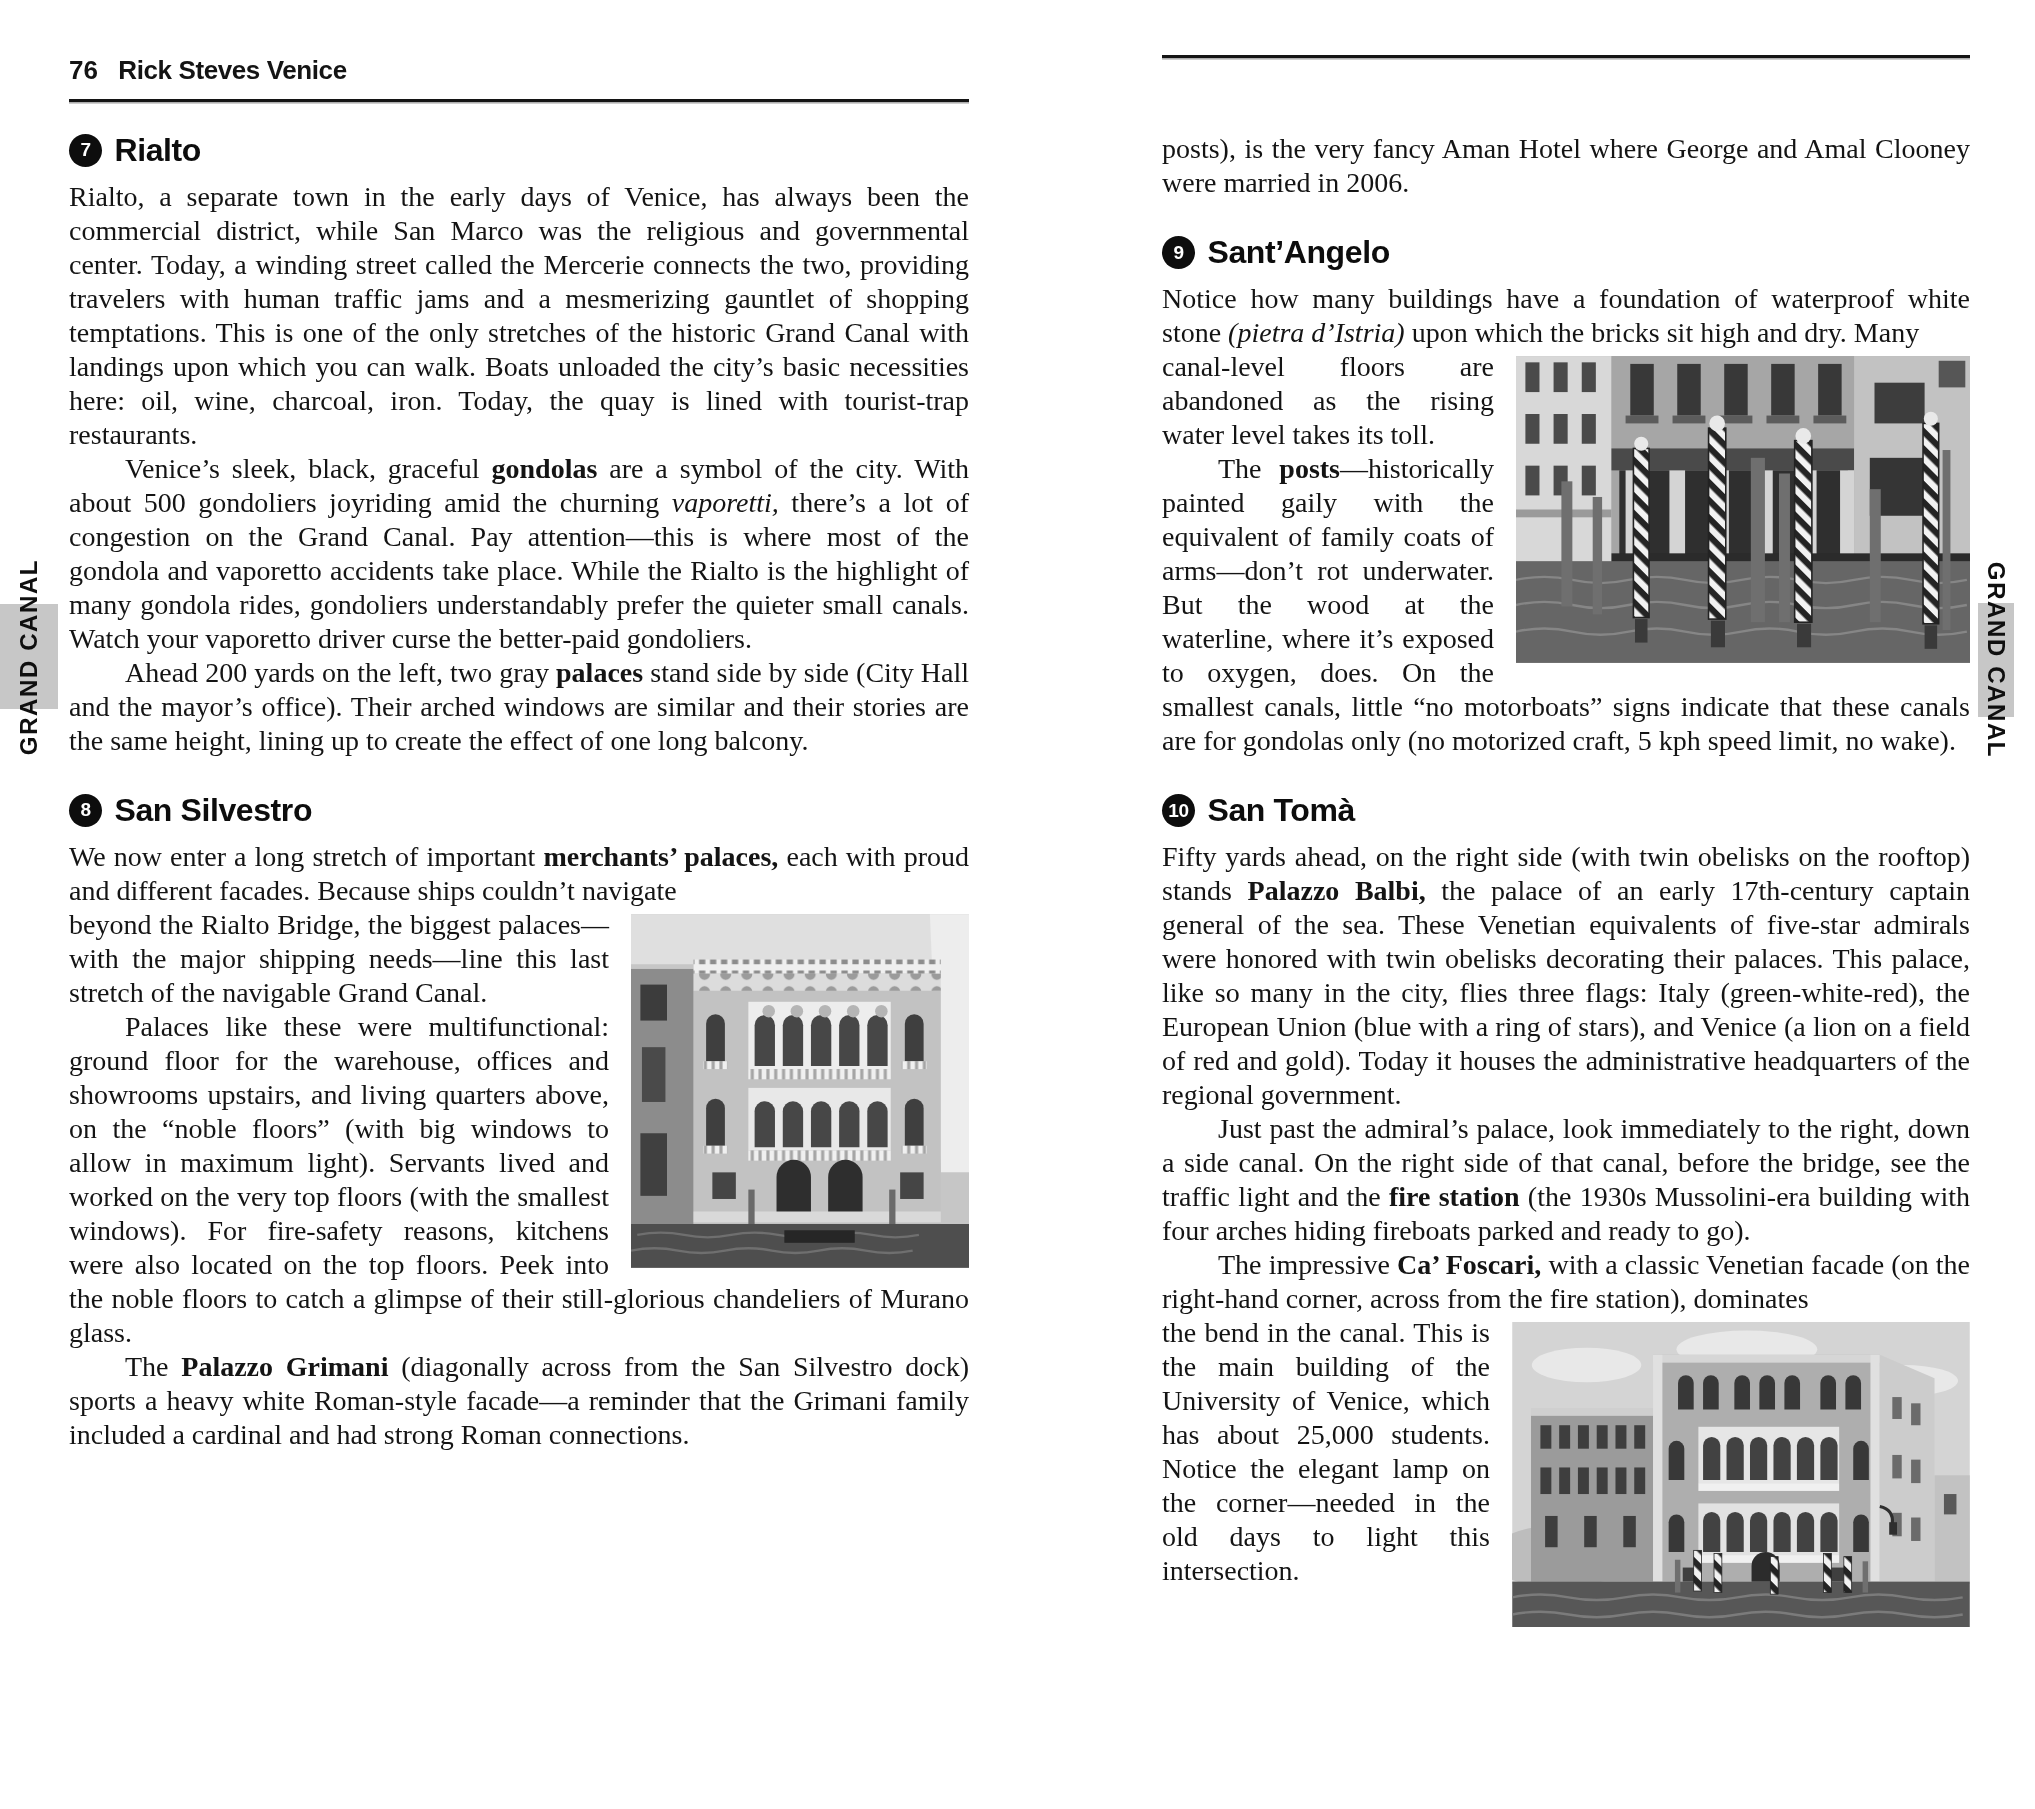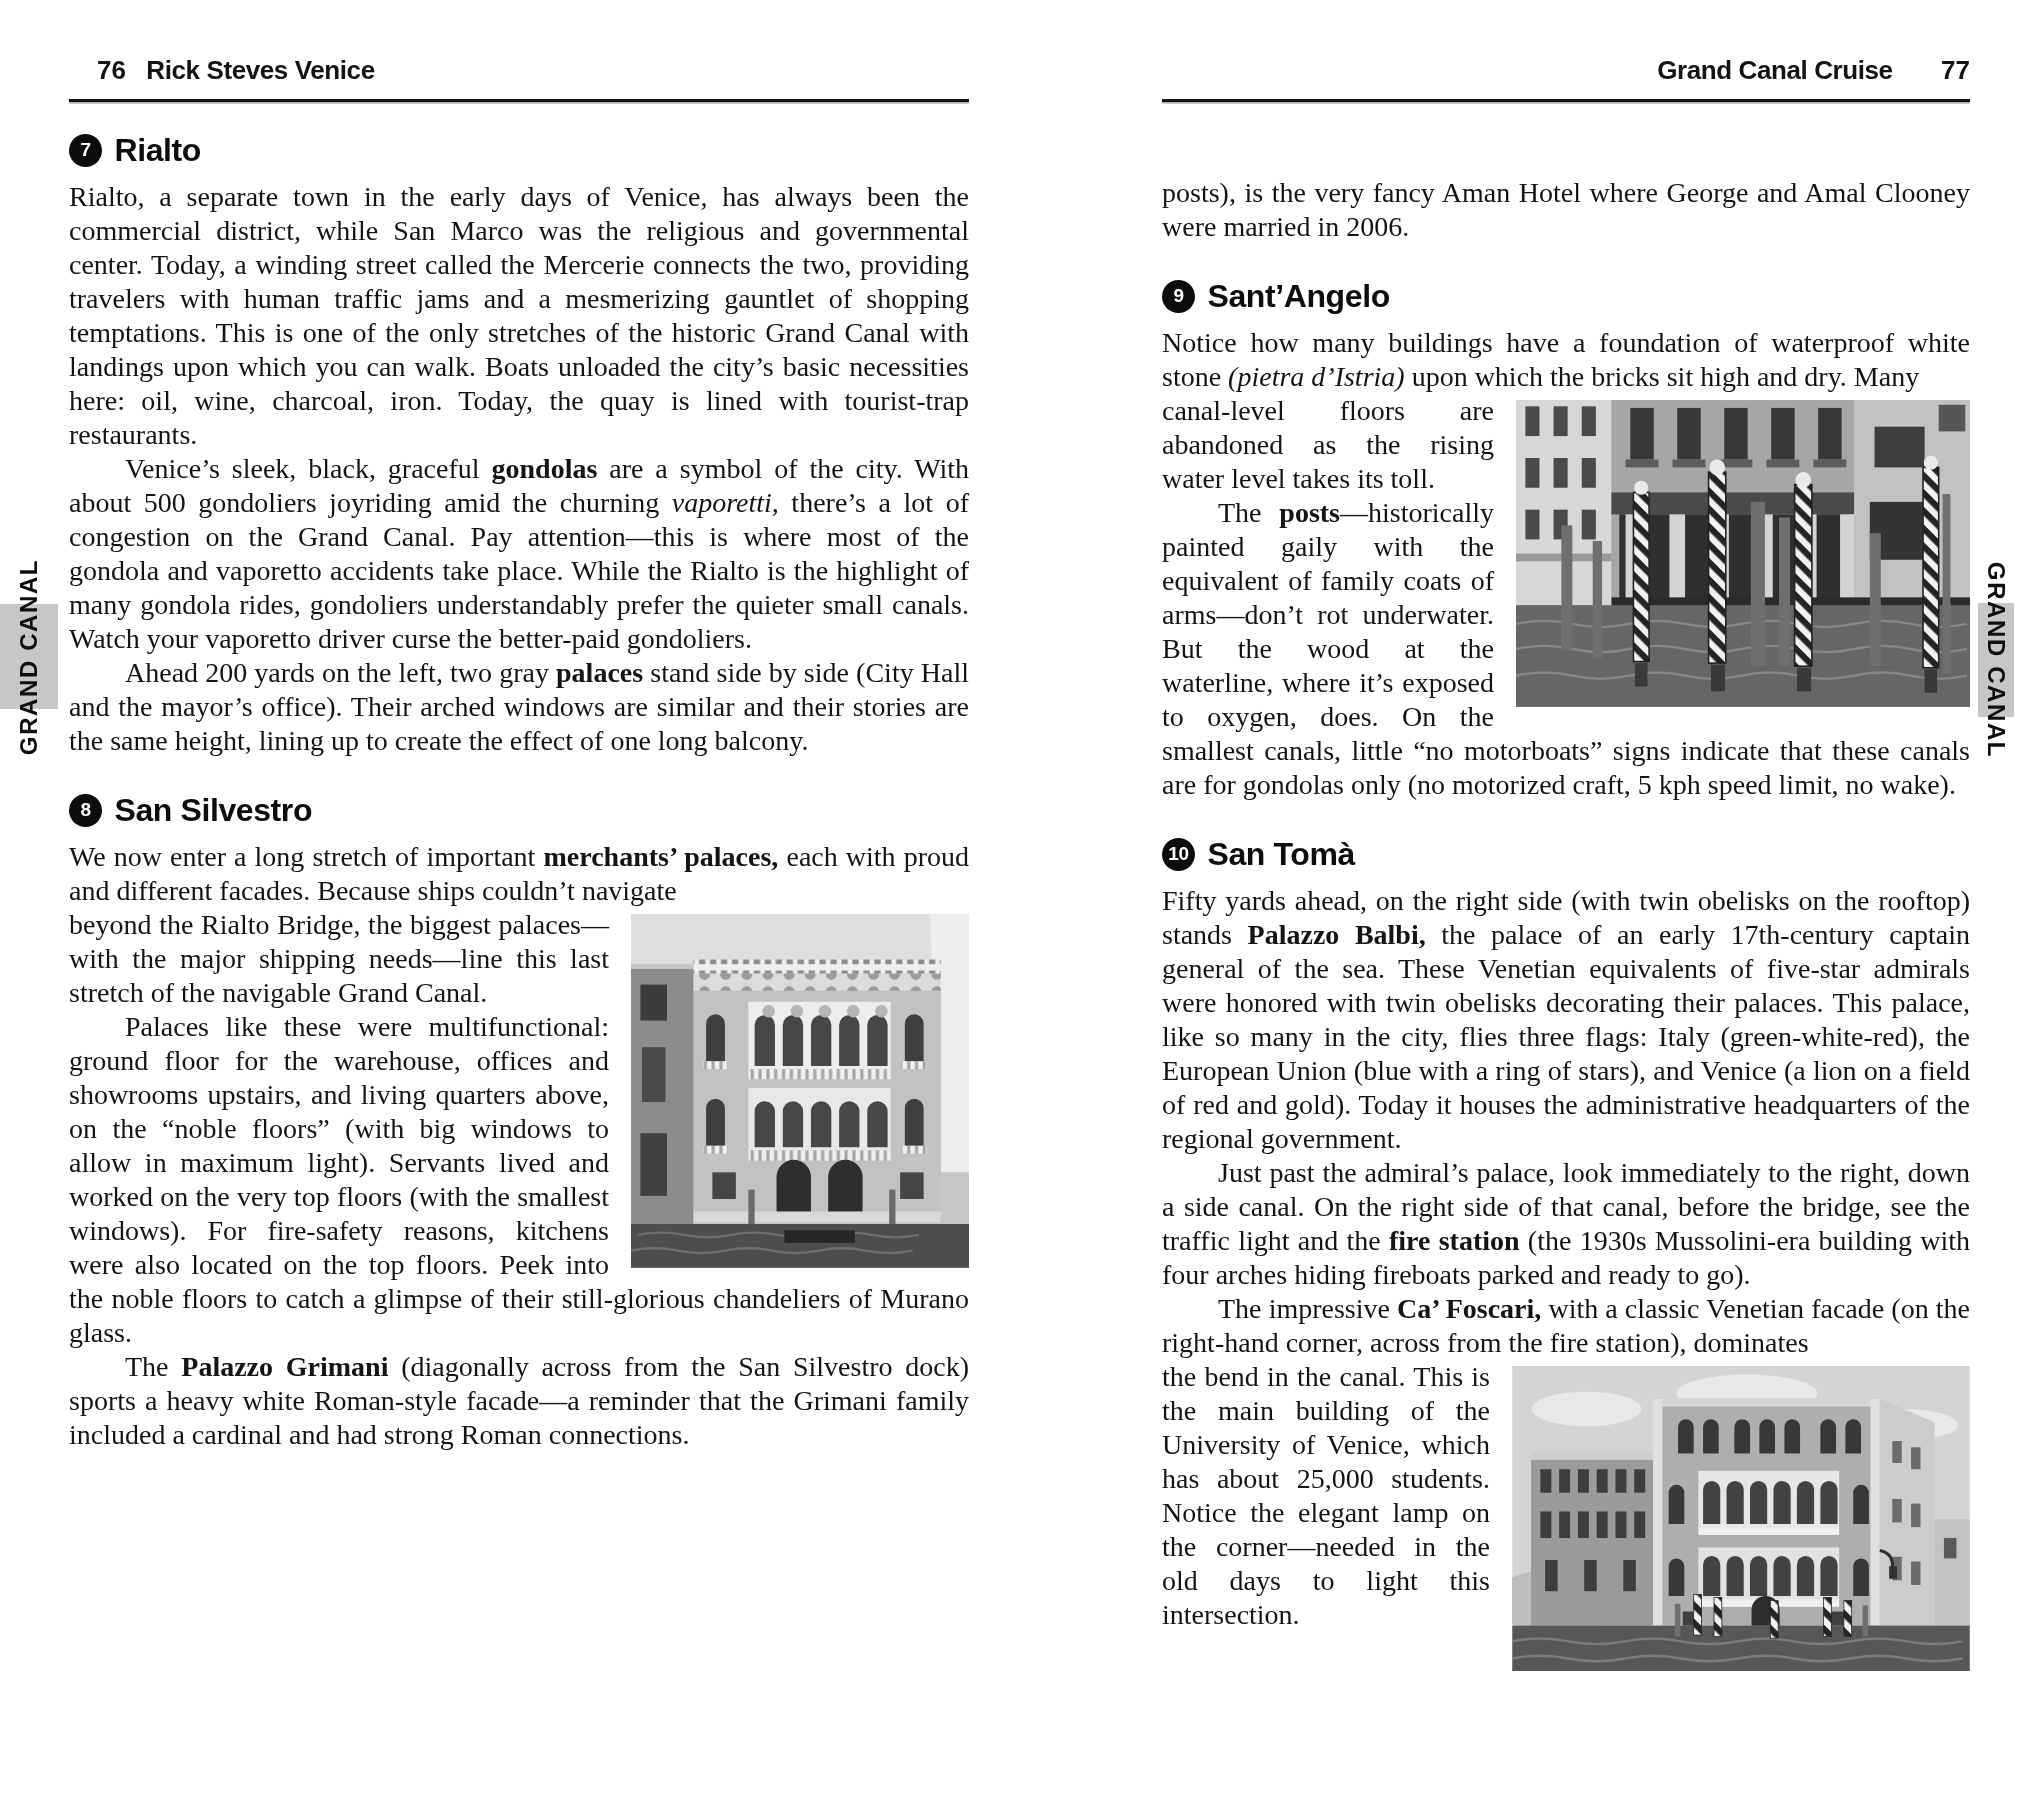--- a/index.html
+++ b/index.html
@@ -9,21 +9,21 @@
   }
   .spread{position:absolute;inset:0;background:#fff;overflow:hidden;}
   .col{position:absolute;top:55px;}
   .col-left{left:69px;width:900px;}
   .col-right{left:1162px;width:808px;}
   .pagehead{
     font-family:"Liberation Sans","DejaVu Sans",sans-serif;
     font-size:26px;display:flex;align-items:baseline;gap:20.4px;padding-bottom:12.5px;
   }
   .col-right .pagehead{justify-content:flex-end;}
-  .pnum{font-weight:600;margin-left:28px;}
+  .pnum{font-weight:600;}
   .ptitle{font-weight:700;letter-spacing:-0.4px;}
   .rule{height:0;border-top:3.1px solid #141414;box-shadow:0 1.6px 0 rgba(20,20,20,.35);}
   p{margin:0;font-size:28px;line-height:34px;text-align:justify;}
   .ind{text-indent:56px;}
   b{font-weight:bold;}
   i{font-style:italic;}
   h2{
     display:flex;align-items:center;gap:12.5px;margin:34px 0 11px 0;
     font-family:"Liberation Sans","DejaVu Sans",sans-serif;
     font-size:32px;font-weight:700;letter-spacing:-0.4px;color:#0d0d0d;
@@ -165,24 +165,20 @@
           </g>
       </svg>
       <p><span>beyond the Rialto Bridge, the biggest palaces—with the major shipping needs—line this last stretch of the navigable Grand Canal.</span></p>
       <p class="ind"><span>Palaces like these were multifunctional: ground floor for the warehouse, offices and showrooms upstairs, and living quarters above, on the “noble floors” (with big windows to allow in maximum light). Servants lived and worked on the very top floors (with the smallest windows). For fire-safety reasons, kitchens were also located on the top floors. Peek into the noble floors to catch a glimpse of their still-glorious chandeliers of Murano glass.</span></p>
     </div>
 
     <p class="ind clr"><span>The </span><b>Palazzo Grimani</b><span> (diagonally across from the San Silvestro dock) sports a heavy white Roman-style facade—a reminder that the Grimani family included a cardinal and had strong Roman connections.</span></p>
   </div>
 
   <div class="col col-right">
-    <div class="pagehead">
-      <span class="ptitle">Grand Canal Cruise</span>
-      <span class="pnum">77</span>
-    </div>
     <div class="rule"></div>
 
     <p class="gap-top"><span>posts), is the very fancy Aman Hotel where George and Amal Clooney were married in 2006.</span></p>
 
     <h2>
       <span class="numc">9</span>
       <span>Sant’Angelo</span>
     </h2>
     <p><span>Notice how many buildings have a foundation of waterproof white stone </span><i>(pietra d’Istria)</i><span> upon which the bricks sit high and dry. Many</span></p>
 

